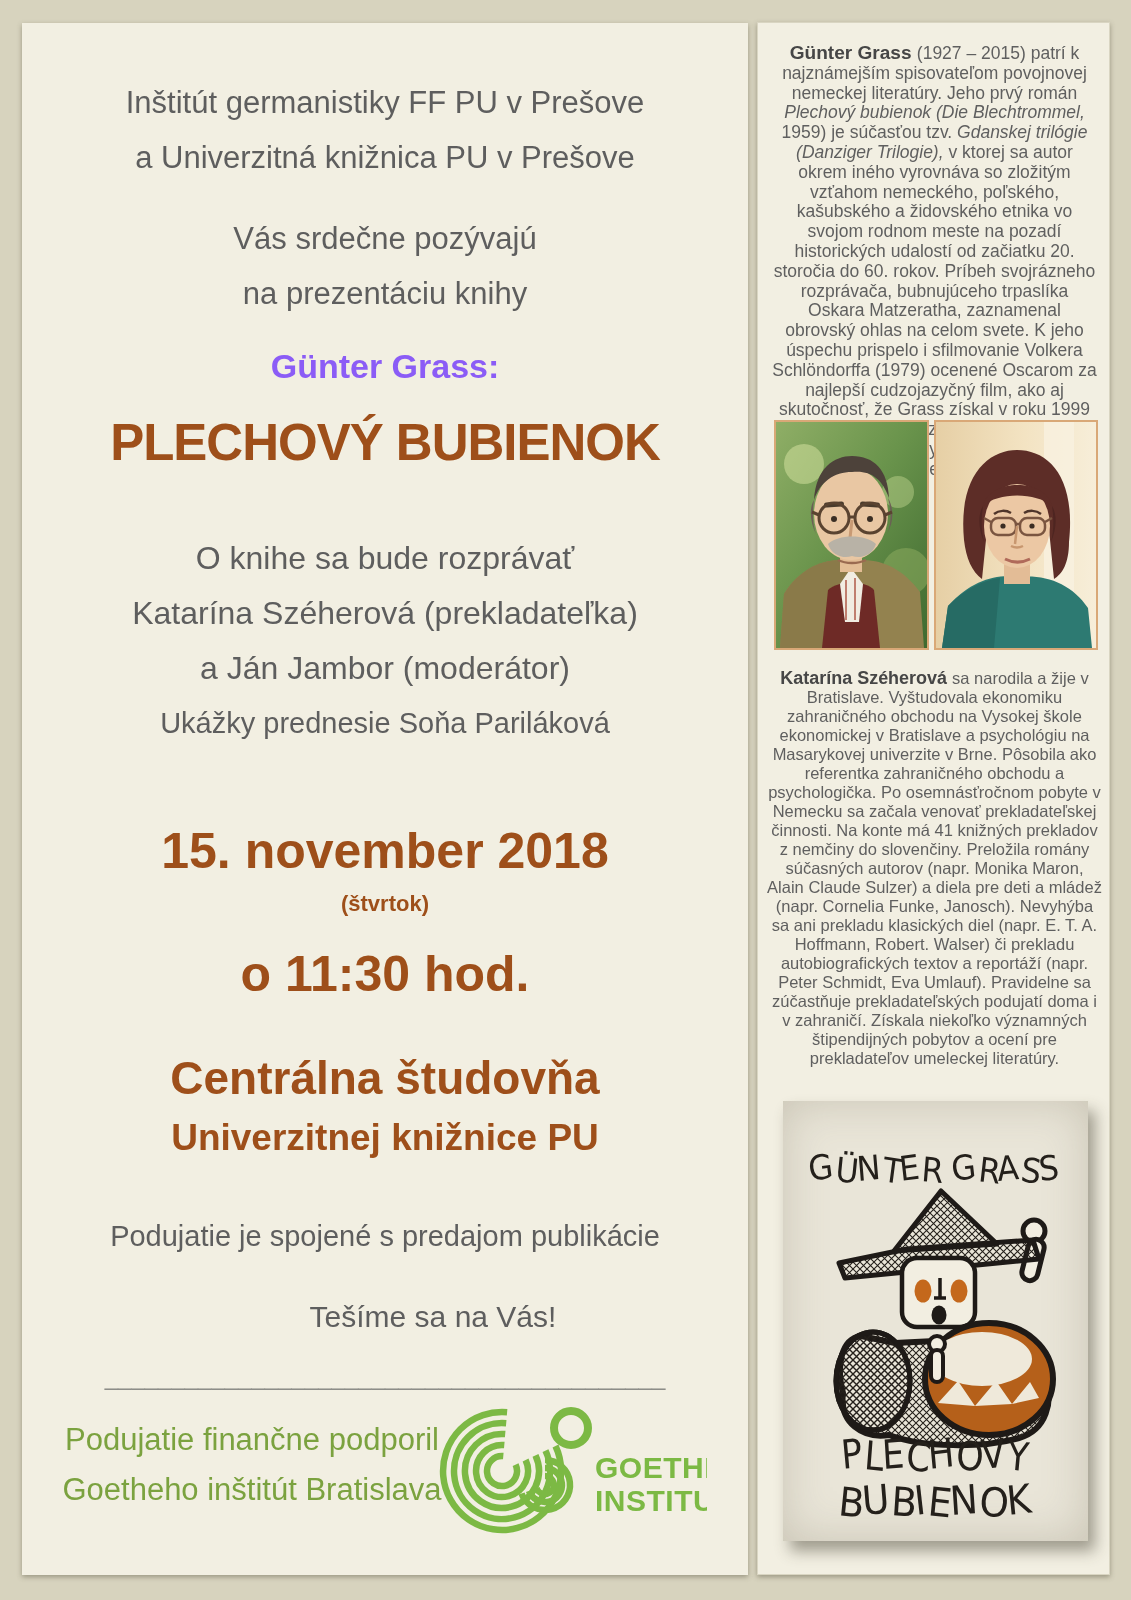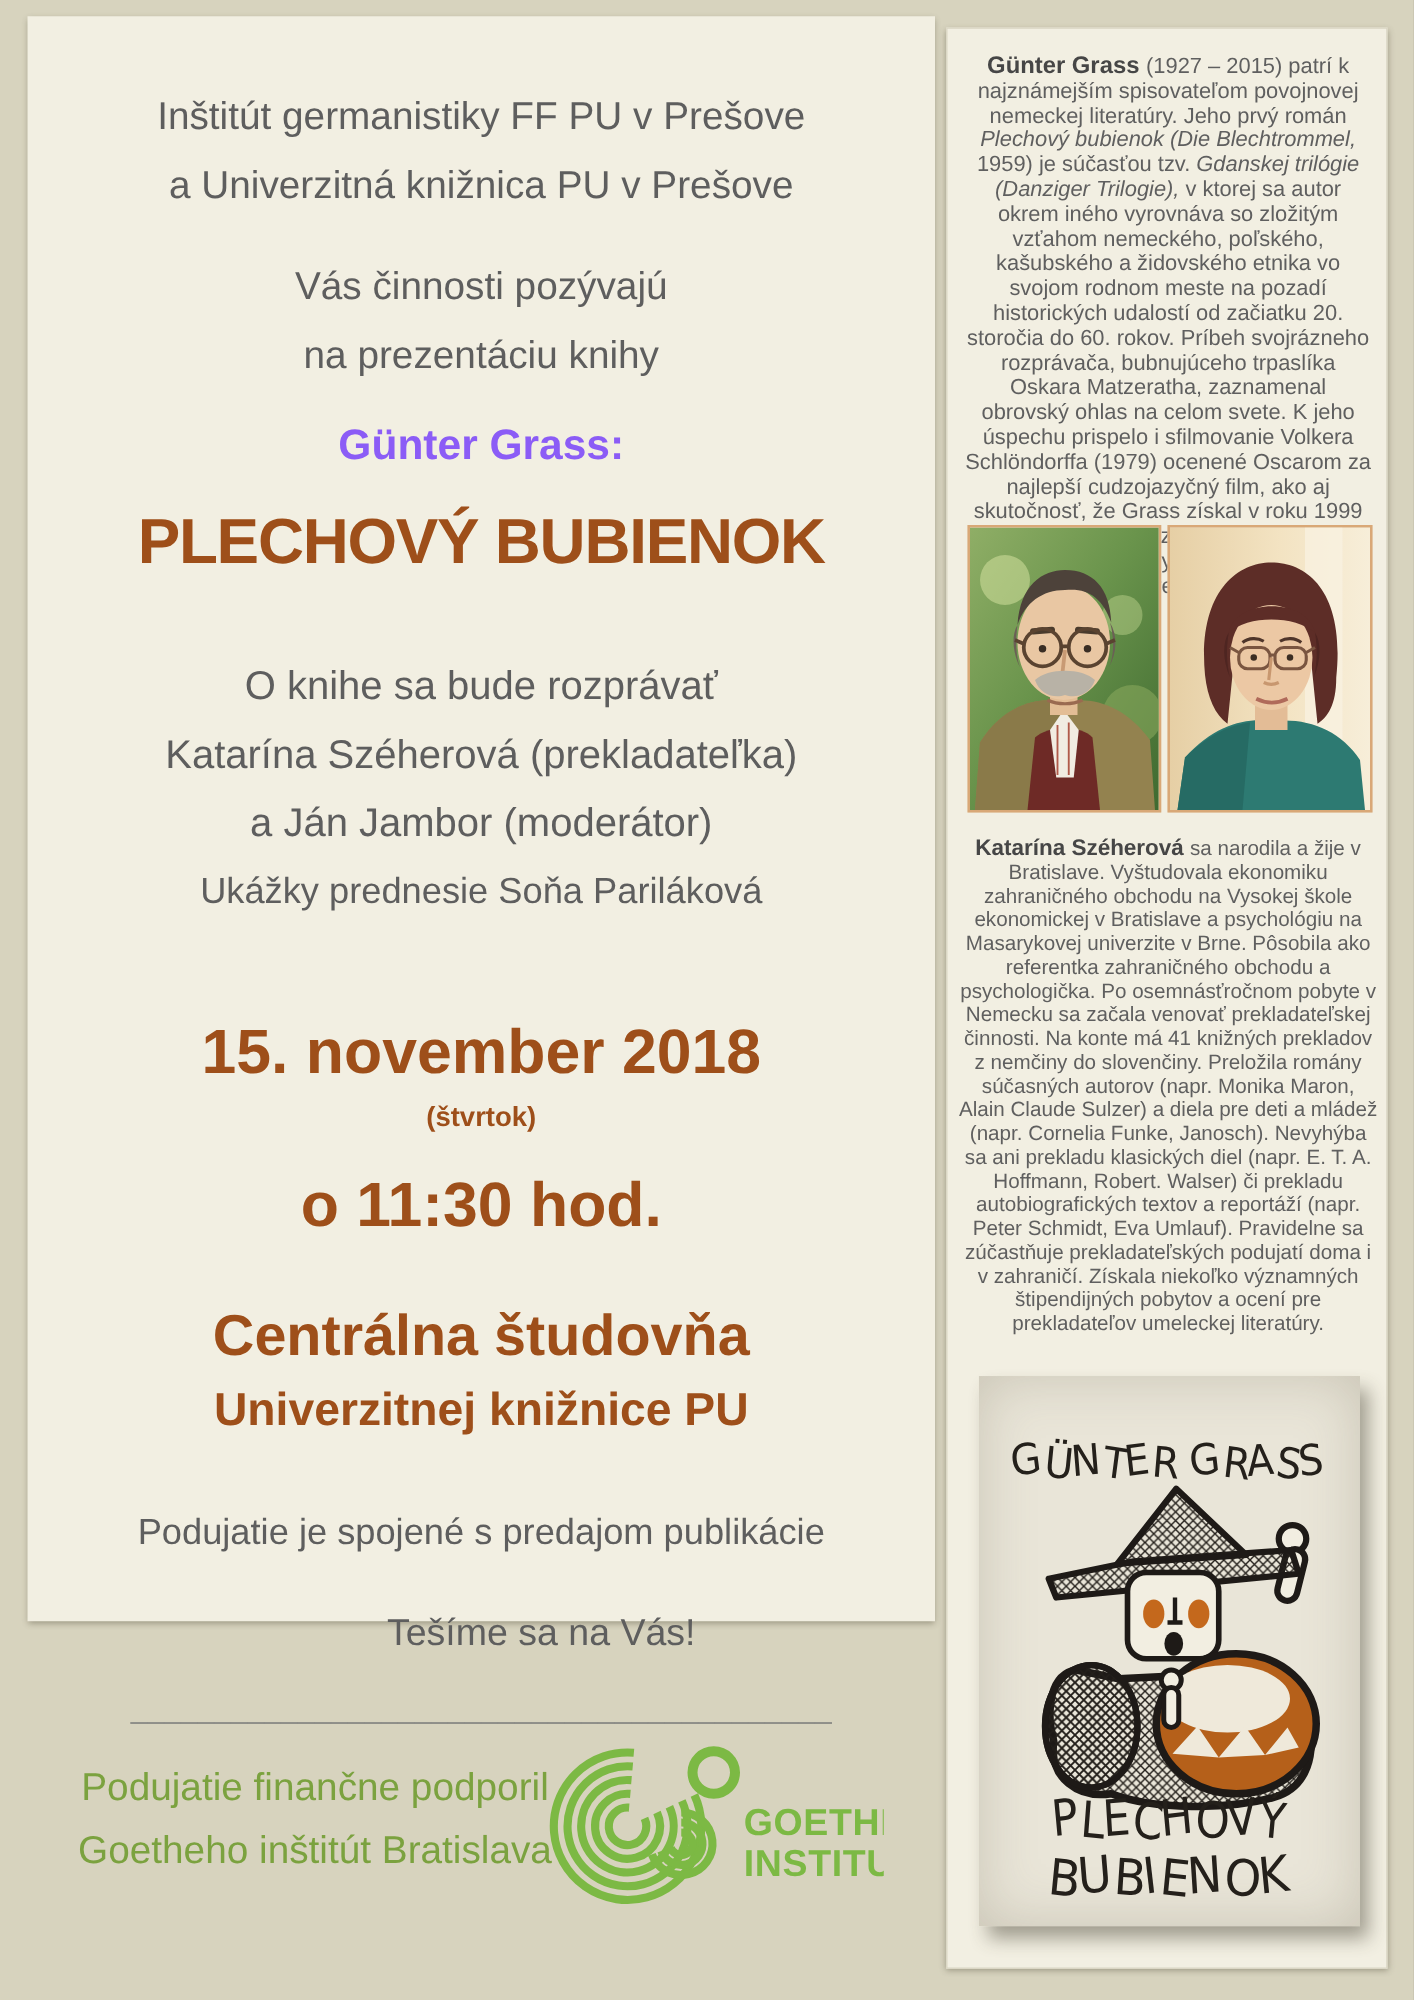--- a/index.html
+++ b/index.html
@@ -2,21 +2,21 @@
 <html><head>
 <meta charset="utf-8">
 <style>
   html,body{margin:0;padding:0;background:#b9b5a2;}
   .page{
     position:relative;width:1131px;height:1600px;overflow:hidden;
     background:#d7d3be;
     font-family:"Liberation Sans","DejaVu Sans",sans-serif;
   }
   .panel{position:absolute;background:#f2efe2;box-shadow:0 2px 5px rgba(80,75,55,.45);}
-  .left-panel{left:22px;top:13px;width:726px;height:1284px;}
+  .left-panel{left:22px;top:23px;width:726px;height:1552px;}
   .right-panel{left:757px;top:22px;width:353px;height:1553px;border:1px solid #d9d5c2;box-sizing:border-box;}
 
   
   .lp-block{position:absolute;left:0;width:726px;text-align:center;color:#5e5e5e;}
   .org{top:52px;font-size:31px;line-height:55px;}
   .invite{top:188px;font-size:31px;line-height:55px;}
   .author-line{top:324px;font-size:34px;font-weight:700;color:#8b5cf6;}
   .book-title{top:390px;font-size:51px;font-weight:700;color:#9e4f1a;letter-spacing:-1px;}
   .about{top:508px;font-size:32px;line-height:55px;}
   .reading{top:684px;font-size:29px;}
@@ -54,21 +54,21 @@
 <div class="page">
 
   <div class="panel left-panel">
 
     <div class="lp-block org">
       <div>Inštitút germanistiky FF PU v Prešove</div>
       <div>a  Univerzitná knižnica PU v Prešove</div>
     </div>
 
     <div class="lp-block invite">
-      <div>Vás činnosti pozývajú</div>
+      <div>Vás srdečne pozývajú</div>
       <div>na prezentáciu knihy</div>
     </div>
 
     <div class="lp-block author-line">Günter Grass:</div>
     <div class="lp-block about">
       <div>O knihe sa bude rozprávať</div>
       <div>Katarína Széherová (prekladateľka)</div>
       <div>a Ján Jambor (moderátor)</div>
     </div>
 

